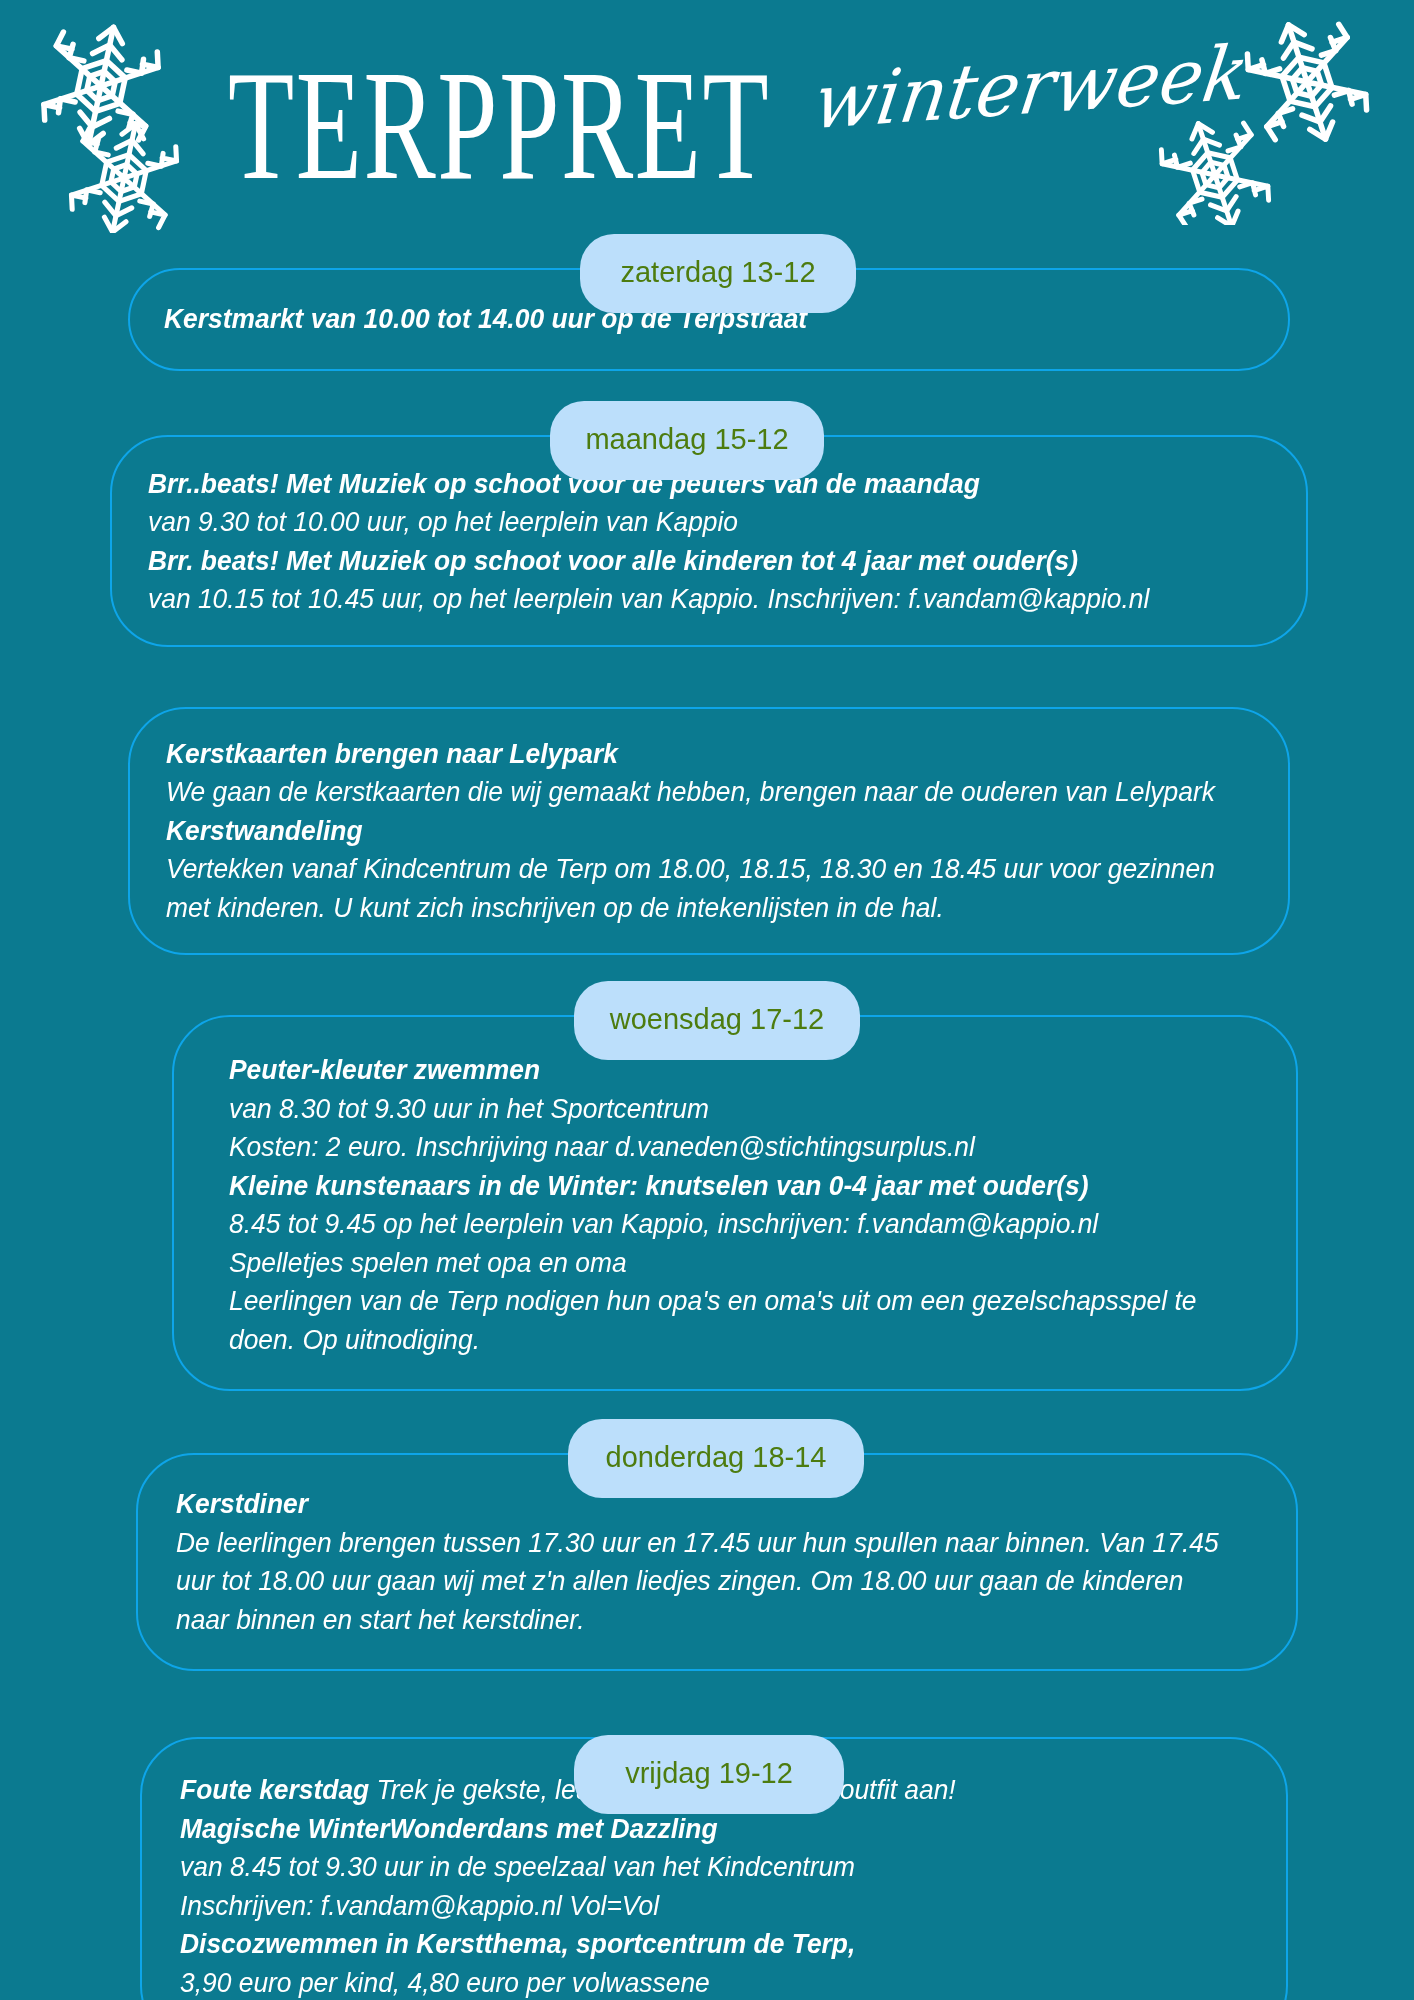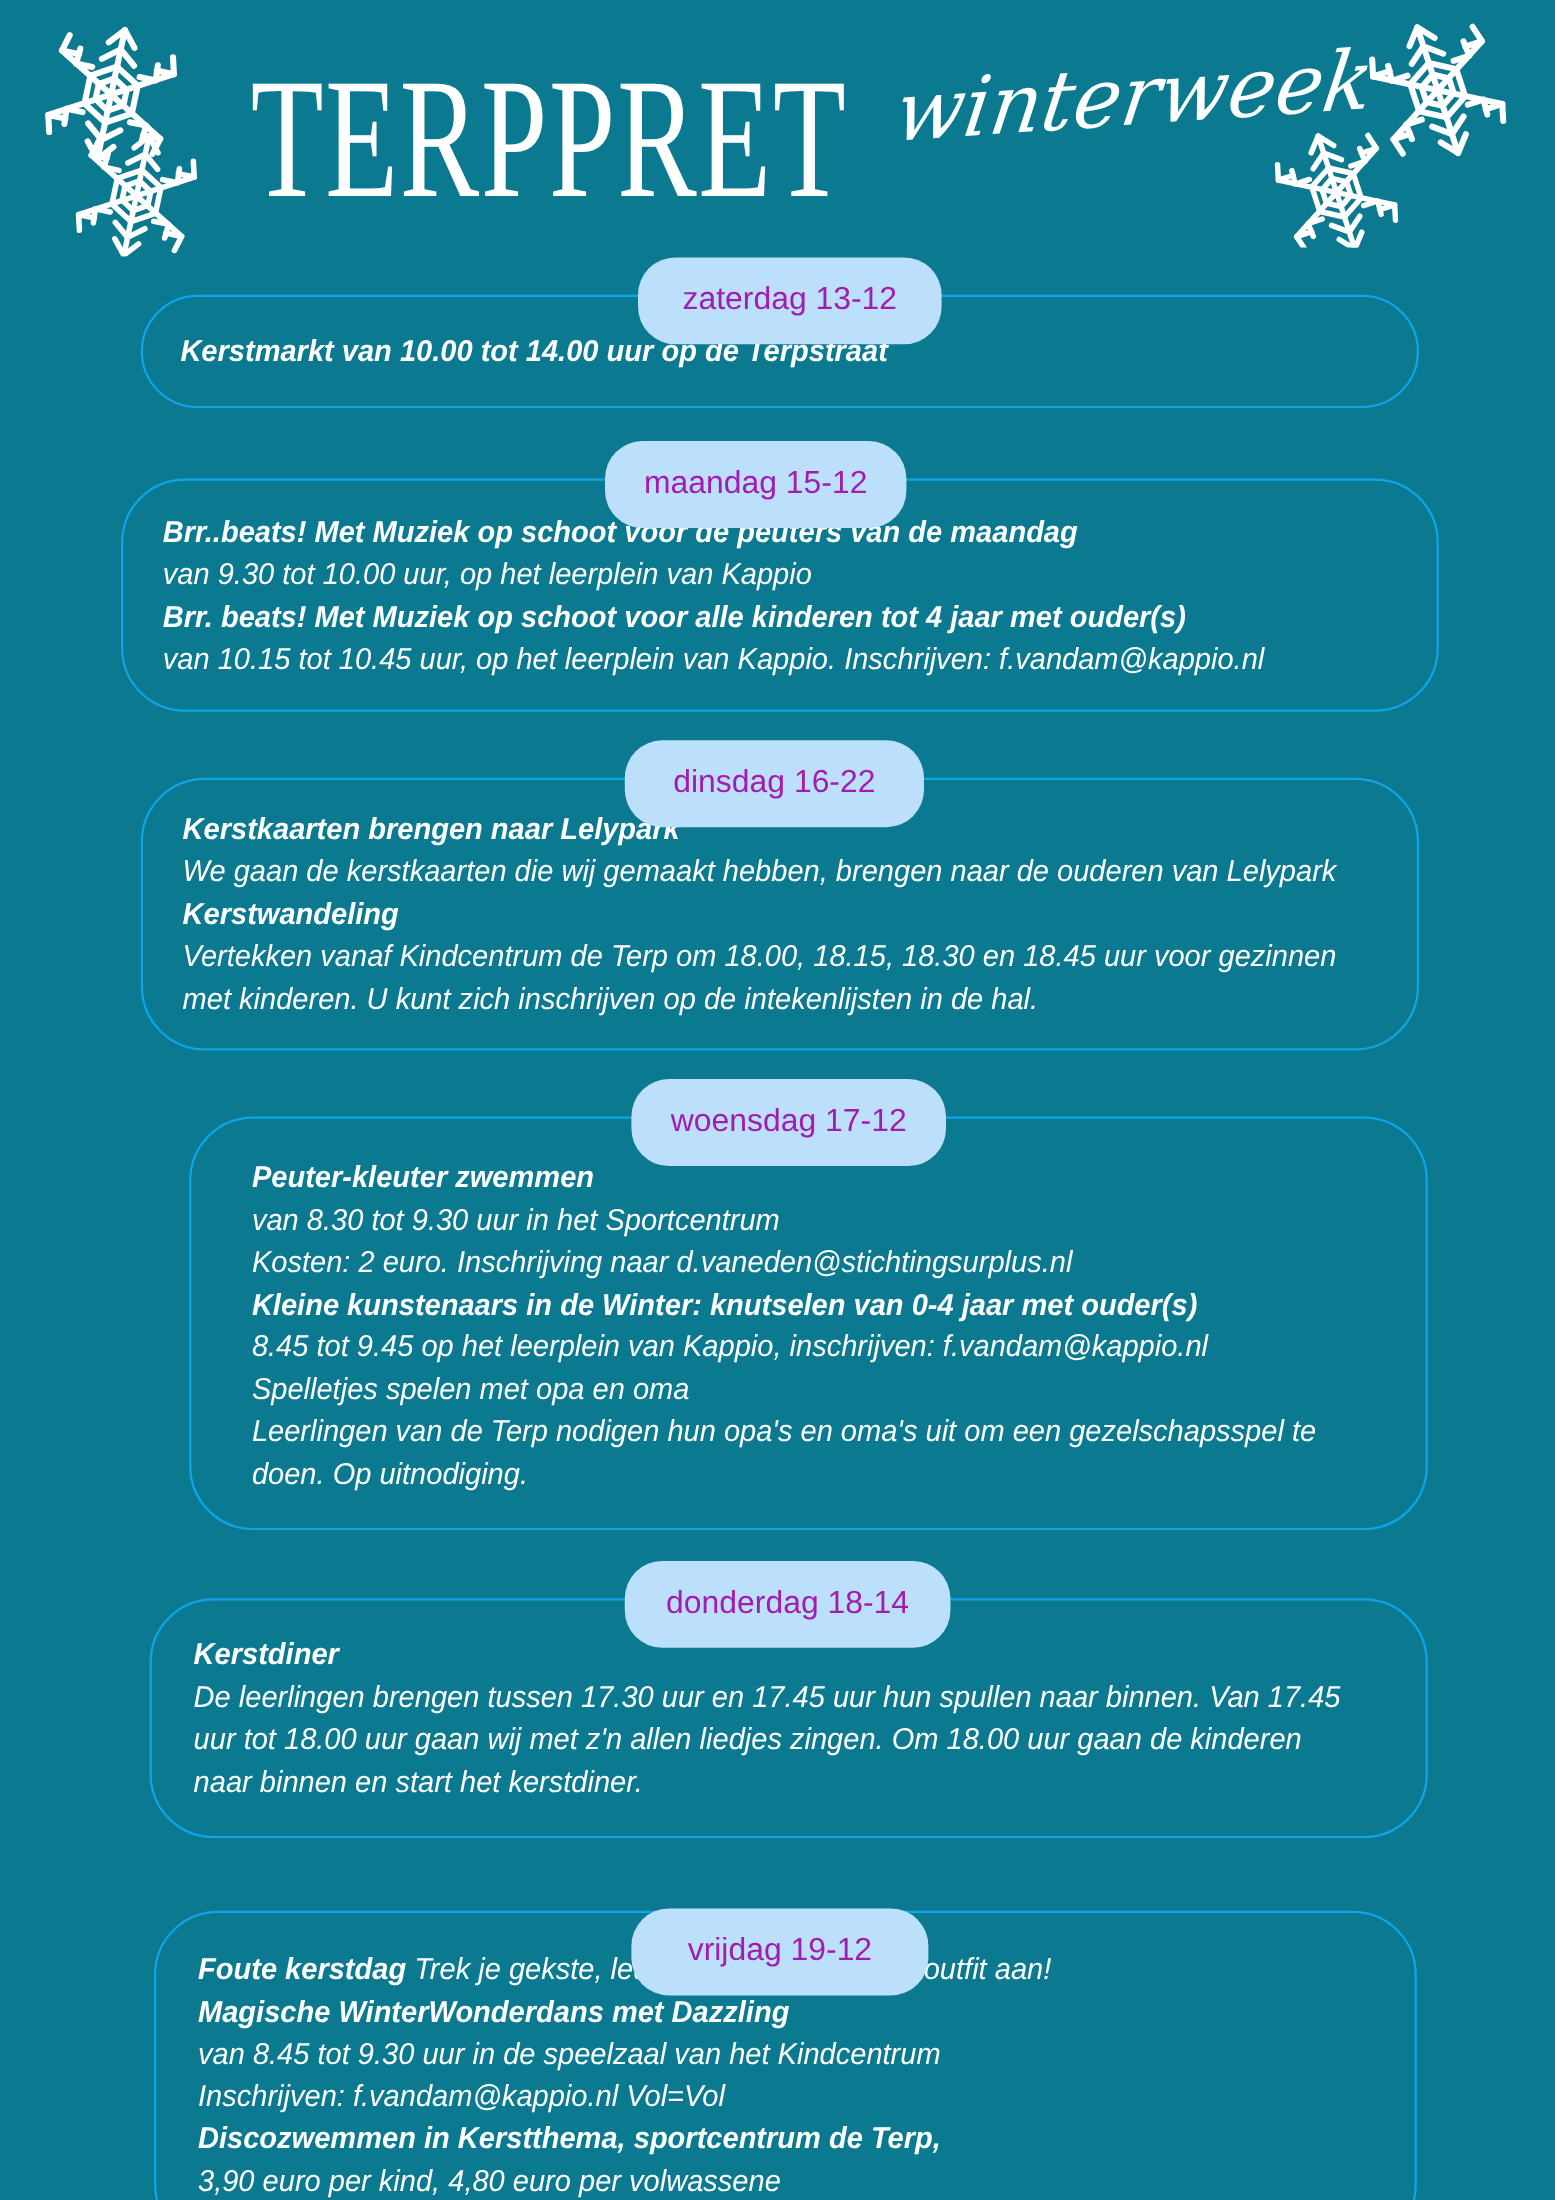--- a/index.html
+++ b/index.html
@@ -66,21 +66,21 @@
     position: relative;
     border: 2px solid #0ea5e9;
     border-radius: 58px;
     box-sizing: border-box;
     padding: 26px 34px 22px 34px;
   }
   .badge {
     position: absolute;
     top: -34px;
     background: #bcdffb;
-    color: #a21caf;
+    color: #4d7c0f;
     border-radius: 34px;
     font-size: 29px;
     line-height: 1;
     padding: 24px 30px 26px 30px;
     z-index: 5;
     white-space: nowrap;
     text-align: center;
   }
   
   .badge::after { content: ""; }
@@ -182,21 +182,20 @@
       <div class="badge" style="left: 440px; width: 214px;">maandag 15-12</div>
     </div>
     <div class="day-block" style="width: 1162px; margin-left: 128px; margin-top: 60px;">
       <div class="card" style="padding: 26px 52px 26px 36px;">
         <div class="line b">Kerstkaarten brengen naar Lelypark</div>
         <div class="line">We gaan de kerstkaarten die wij gemaakt hebben, brengen naar de ouderen van Lelypark</div>
         <div class="line b">Kerstwandeling</div>
         <div class="line">Vertekken vanaf Kindcentrum de Terp om 18.00, 18.15, 18.30 en 18.45 uur voor gezinnen</div>
         <div class="line">met kinderen.  U kunt zich inschrijven op de intekenlijsten in de hal.</div>
       </div>
-      <div class="badge" style="left: 440px; width: 212px;">dinsdag 16-22</div>
     </div>
     <div class="day-block" style="width: 1158px; margin-left: 140px; margin-top: 60px;">
       <div class="card" style="padding: 34px 34px 30px 55px; margin-left: 32px;">
         <div class="line b">Peuter-kleuter zwemmen</div>
         <div class="line">van 8.30 tot 9.30 uur in het Sportcentrum</div>
         <div class="line">Kosten: 2 euro. Inschrijving naar d.vaneden@stichtingsurplus.nl</div>
         <div class="line b">Kleine kunstenaars in de Winter: knutselen van 0-4 jaar met ouder(s)</div>
         <div class="line">8.45 tot 9.45 op het leerplein van Kappio, inschrijven: f.vandam@kappio.nl</div>
         <div class="line">Spelletjes spelen met opa en oma</div>
         <div class="line">Leerlingen van de Terp nodigen hun opa's en oma's uit om een gezelschapsspel te</div>

